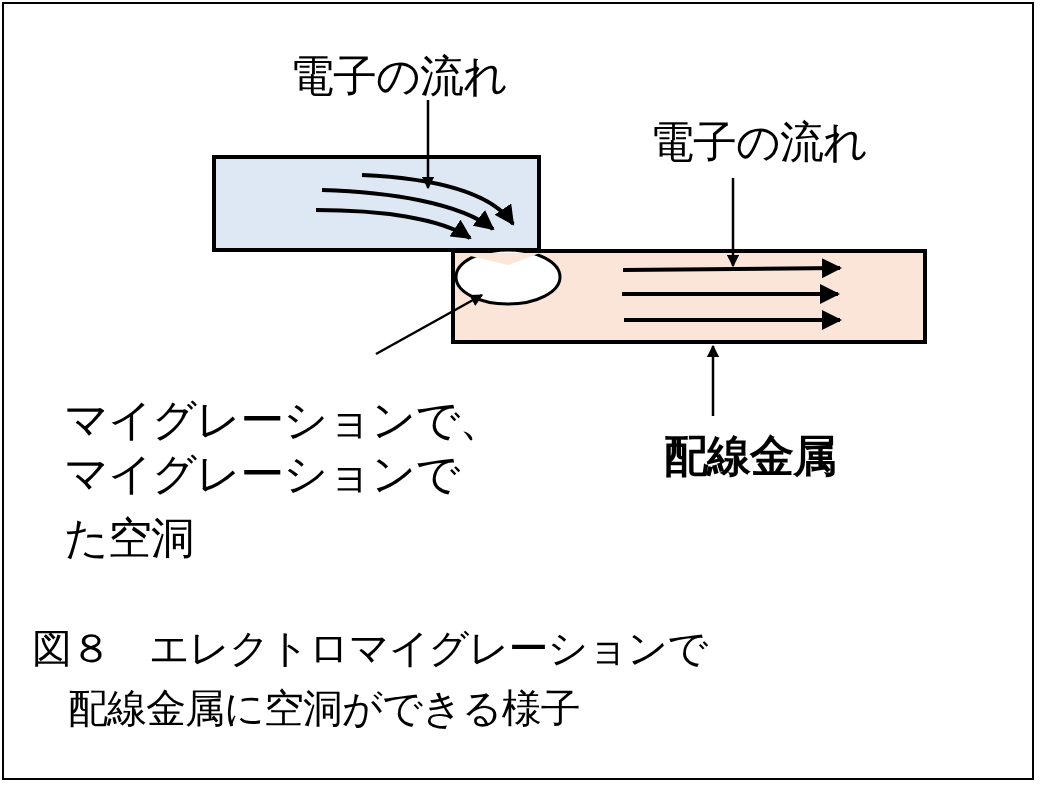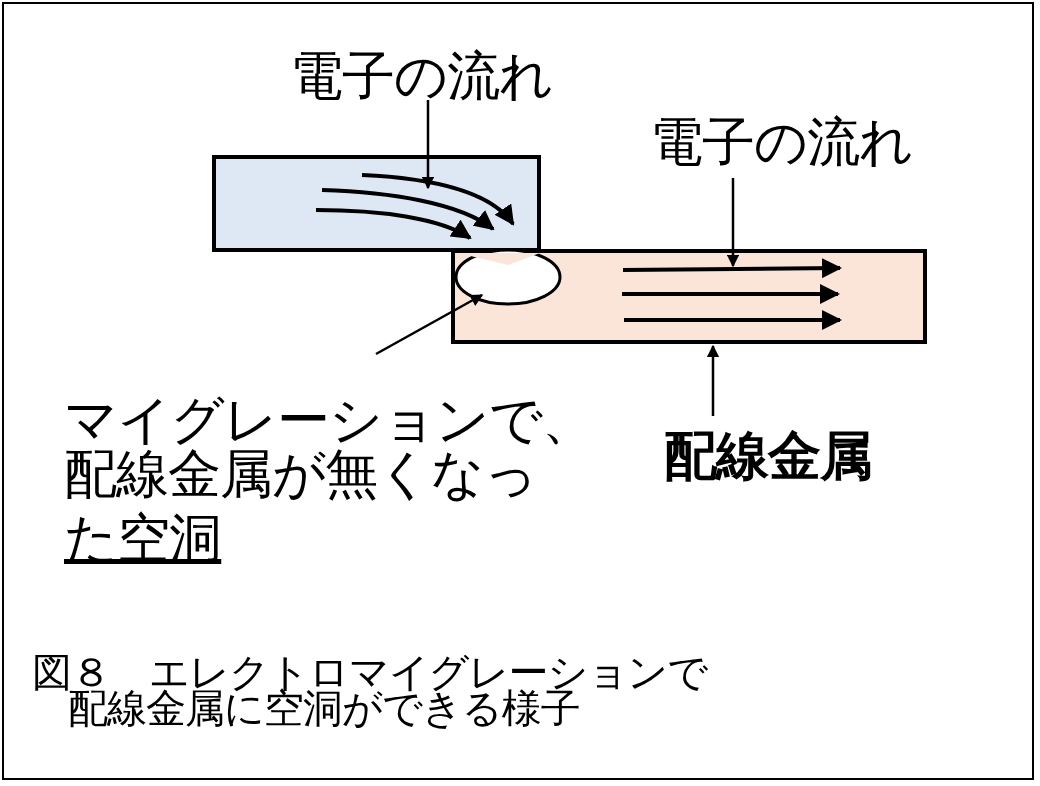--- a/index.html
+++ b/index.html
@@ -1,21 +1,21 @@
 <!DOCTYPE html>
 <html><head>
 <meta charset="utf-8">
 <style>
   html, body { margin:0; padding:0; background:#fff; }
   body { width:1040px; height:786px; position:relative; overflow:hidden;
          font-family:"DejaVu Sans", sans-serif; color:#000; }
   .frame { position:absolute; left:2px; top:2px; width:1032px; height:778px;
            border:2px solid #000; box-sizing:border-box; }
   svg.diagram { position:absolute; left:0; top:0; }
-  .lbl { position:absolute; font-size:53px; line-height:56px; white-space:nowrap; letter-spacing:-1px; }
+  .lbl { position:absolute; font-size:44px; line-height:56px; white-space:nowrap; letter-spacing:-1px; }
   .cap { position:absolute; font-size:40px; line-height:52px; white-space:nowrap; letter-spacing:-1px; }
 </style>
 </head>
 <body>
 
 <div class="frame"></div>
 
 <svg class="diagram" width="1040" height="786" viewBox="0 0 1040 786">
   <defs>
     <marker id="ah" viewBox="0 0 10 10" refX="9" refY="5" markerWidth="5" markerHeight="5" orient="auto">
@@ -40,18 +40,18 @@
 
   <line x1="428" y1="100" x2="428" y2="188" stroke="#000" stroke-width="2.5" marker-end="url(#ah)"></line>
   <line x1="733" y1="178" x2="733" y2="266" stroke="#000" stroke-width="2.5" marker-end="url(#ah)"></line>
   <line x1="376" y1="354" x2="482" y2="295" stroke="#000" stroke-width="2.5" marker-end="url(#ah)"></line>
   <line x1="713" y1="416" x2="713" y2="346" stroke="#000" stroke-width="2.5" marker-end="url(#ah)"></line>
 </svg>
 
 <div class="lbl" style="left:290px; top:48px;">電子の流れ</div>
 <div class="lbl" style="left:650px; top:114px;">電子の流れ</div>
 <div class="lbl" style="left:64px; top:392px;">マイグレーションで、</div>
-<div class="lbl" style="left:64px; top:446px;">配線金属が無くなっ</div>
-<div class="lbl" style="left:64px; top:510px;text-decoration:underline;">た空洞</div>
+<div class="lbl" style="left:64px; top:446px;">マイグレーションで</div>
+<div class="lbl" style="left:64px; top:510px;">た空洞</div>
 <div class="lbl" style="left:664px; top:428px;font-weight:bold;">配線金属</div>
 
-<div class="cap" style="left:32px; top:646px;">図８　エレクトロマイグレーションで</div>
+<div class="cap" style="left:32px; top:622px;">図８　エレクトロマイグレーションで</div>
 <div class="cap" style="left:68px; top:682px;">配線金属に空洞ができる様子</div>
 
 </body></html>

